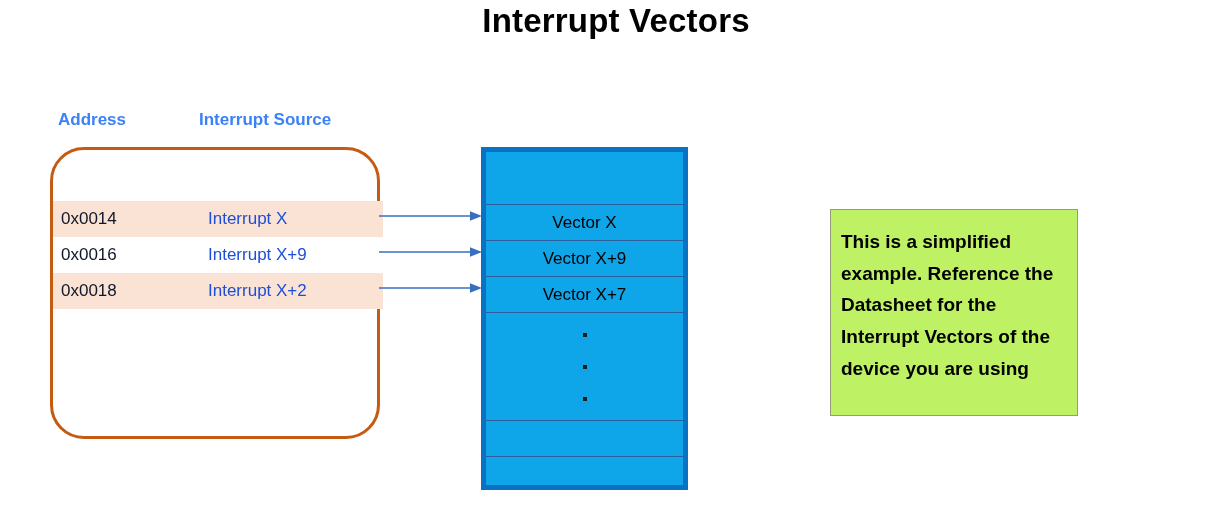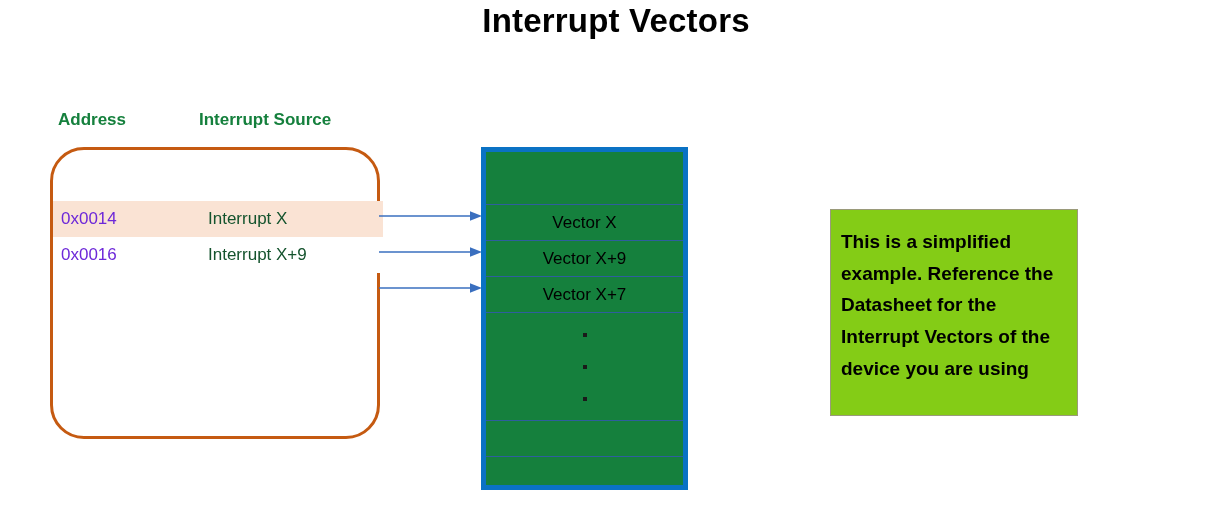--- a/index.html
+++ b/index.html
@@ -30,21 +30,21 @@
     font-weight: bold;
     letter-spacing: 0.2px;
     color: #000000;
   }
 
   
   .col-header {
     position: absolute;
     font-size: 17px;
     font-weight: bold;
-    color: #15803d;
+    color: #3b82f6;
     white-space: nowrap;
   }
   #hdr-address   { left: 58px;  top: 110px; }
   #hdr-source    { left: 199px; top: 110px; }
   #hdr-progmem   { left: 494px; top: 110px; }
 
   
   #vector-table {
     position: absolute;
     left: 50px;
@@ -68,30 +68,30 @@
   .vt-row:nth-of-type(1) { top: 51px; }
   .vt-row:nth-of-type(2) { top: 87px; }
   .vt-row:nth-of-type(3) { top: 123px; }
 
   .vt-addr {
     position: absolute;
     left: 8px;
     top: 50%;
     transform: translateY(-50%);
     font-size: 17px;
-    color: #6d28d9;
+    color: #0f172a;
     white-space: nowrap;
   }
   .vt-src {
     position: absolute;
     left: 155px;
     top: 50%;
     transform: translateY(-50%);
     font-size: 17px;
-    color: #14532d;
+    color: #1d4ed8;
     white-space: nowrap;
   }
 
   
   .arrow-svg {
     position: absolute;
     left: 378px;
     width: 104px;
     height: 14px;
     overflow: visible;
@@ -109,21 +109,21 @@
     height: 343px;
     border: 5px solid #0A72C4;
     background: #E6E6E6;
     box-sizing: border-box;
   }
   .mem-cell {
     position: absolute;
     left: 0;
     width: 197px;
     box-sizing: border-box;
-    background: #15803d;
+    background: #0ea5e9;
     border-bottom: 1px solid #2E5E9E;
     display: flex;
     align-items: center;
     justify-content: center;
     font-size: 17px;
     color: #000000;
     white-space: nowrap;
   }
   .mem-cell.nolines { border-bottom: none; }
 
@@ -143,21 +143,21 @@
     margin: 14px 0;
   }
 
   
   #note-box {
     position: absolute;
     left: 830px;
     top: 209px;
     width: 248px;
     height: 207px;
-    background: #84cc16;
+    background: #bef264;
     border: 1px solid #9A9A7A;
     box-sizing: border-box;
     padding: 16px 14px 0 10px;
   }
   #note-text {
     font-size: 19px;
     font-weight: bold;
     line-height: 1.67;
     color: #000000;
     white-space: pre-wrap;
@@ -174,20 +174,24 @@
   <div class="col-header" id="hdr-source">Interrupt Source</div>
 
   <div id="vector-table">
     <div class="vt-row shaded">
       <span class="vt-addr">0x0014</span>
       <span class="vt-src">Interrupt X</span>
     </div>
     <div class="vt-row plain">
       <span class="vt-addr">0x0016</span>
       <span class="vt-src">Interrupt X+9</span>
+    </div>
+    <div class="vt-row shaded">
+      <span class="vt-addr">0x0018</span>
+      <span class="vt-src">Interrupt X+2</span>
     </div>
   </div>
 
   <svg class="arrow-svg" id="arrow-0" viewBox="0 0 104 14">
     <line x1="1" y1="7" x2="92" y2="7" stroke="#3A6FBF" stroke-width="1.6"></line>
     <polygon points="92,2.2 104,7 92,11.8" fill="#3A6FBF"></polygon>
   </svg>
   <svg class="arrow-svg" id="arrow-1" viewBox="0 0 104 14">
     <line x1="1" y1="7" x2="92" y2="7" stroke="#3A6FBF" stroke-width="1.6"></line>
     <polygon points="92,2.2 104,7 92,11.8" fill="#3A6FBF"></polygon>

